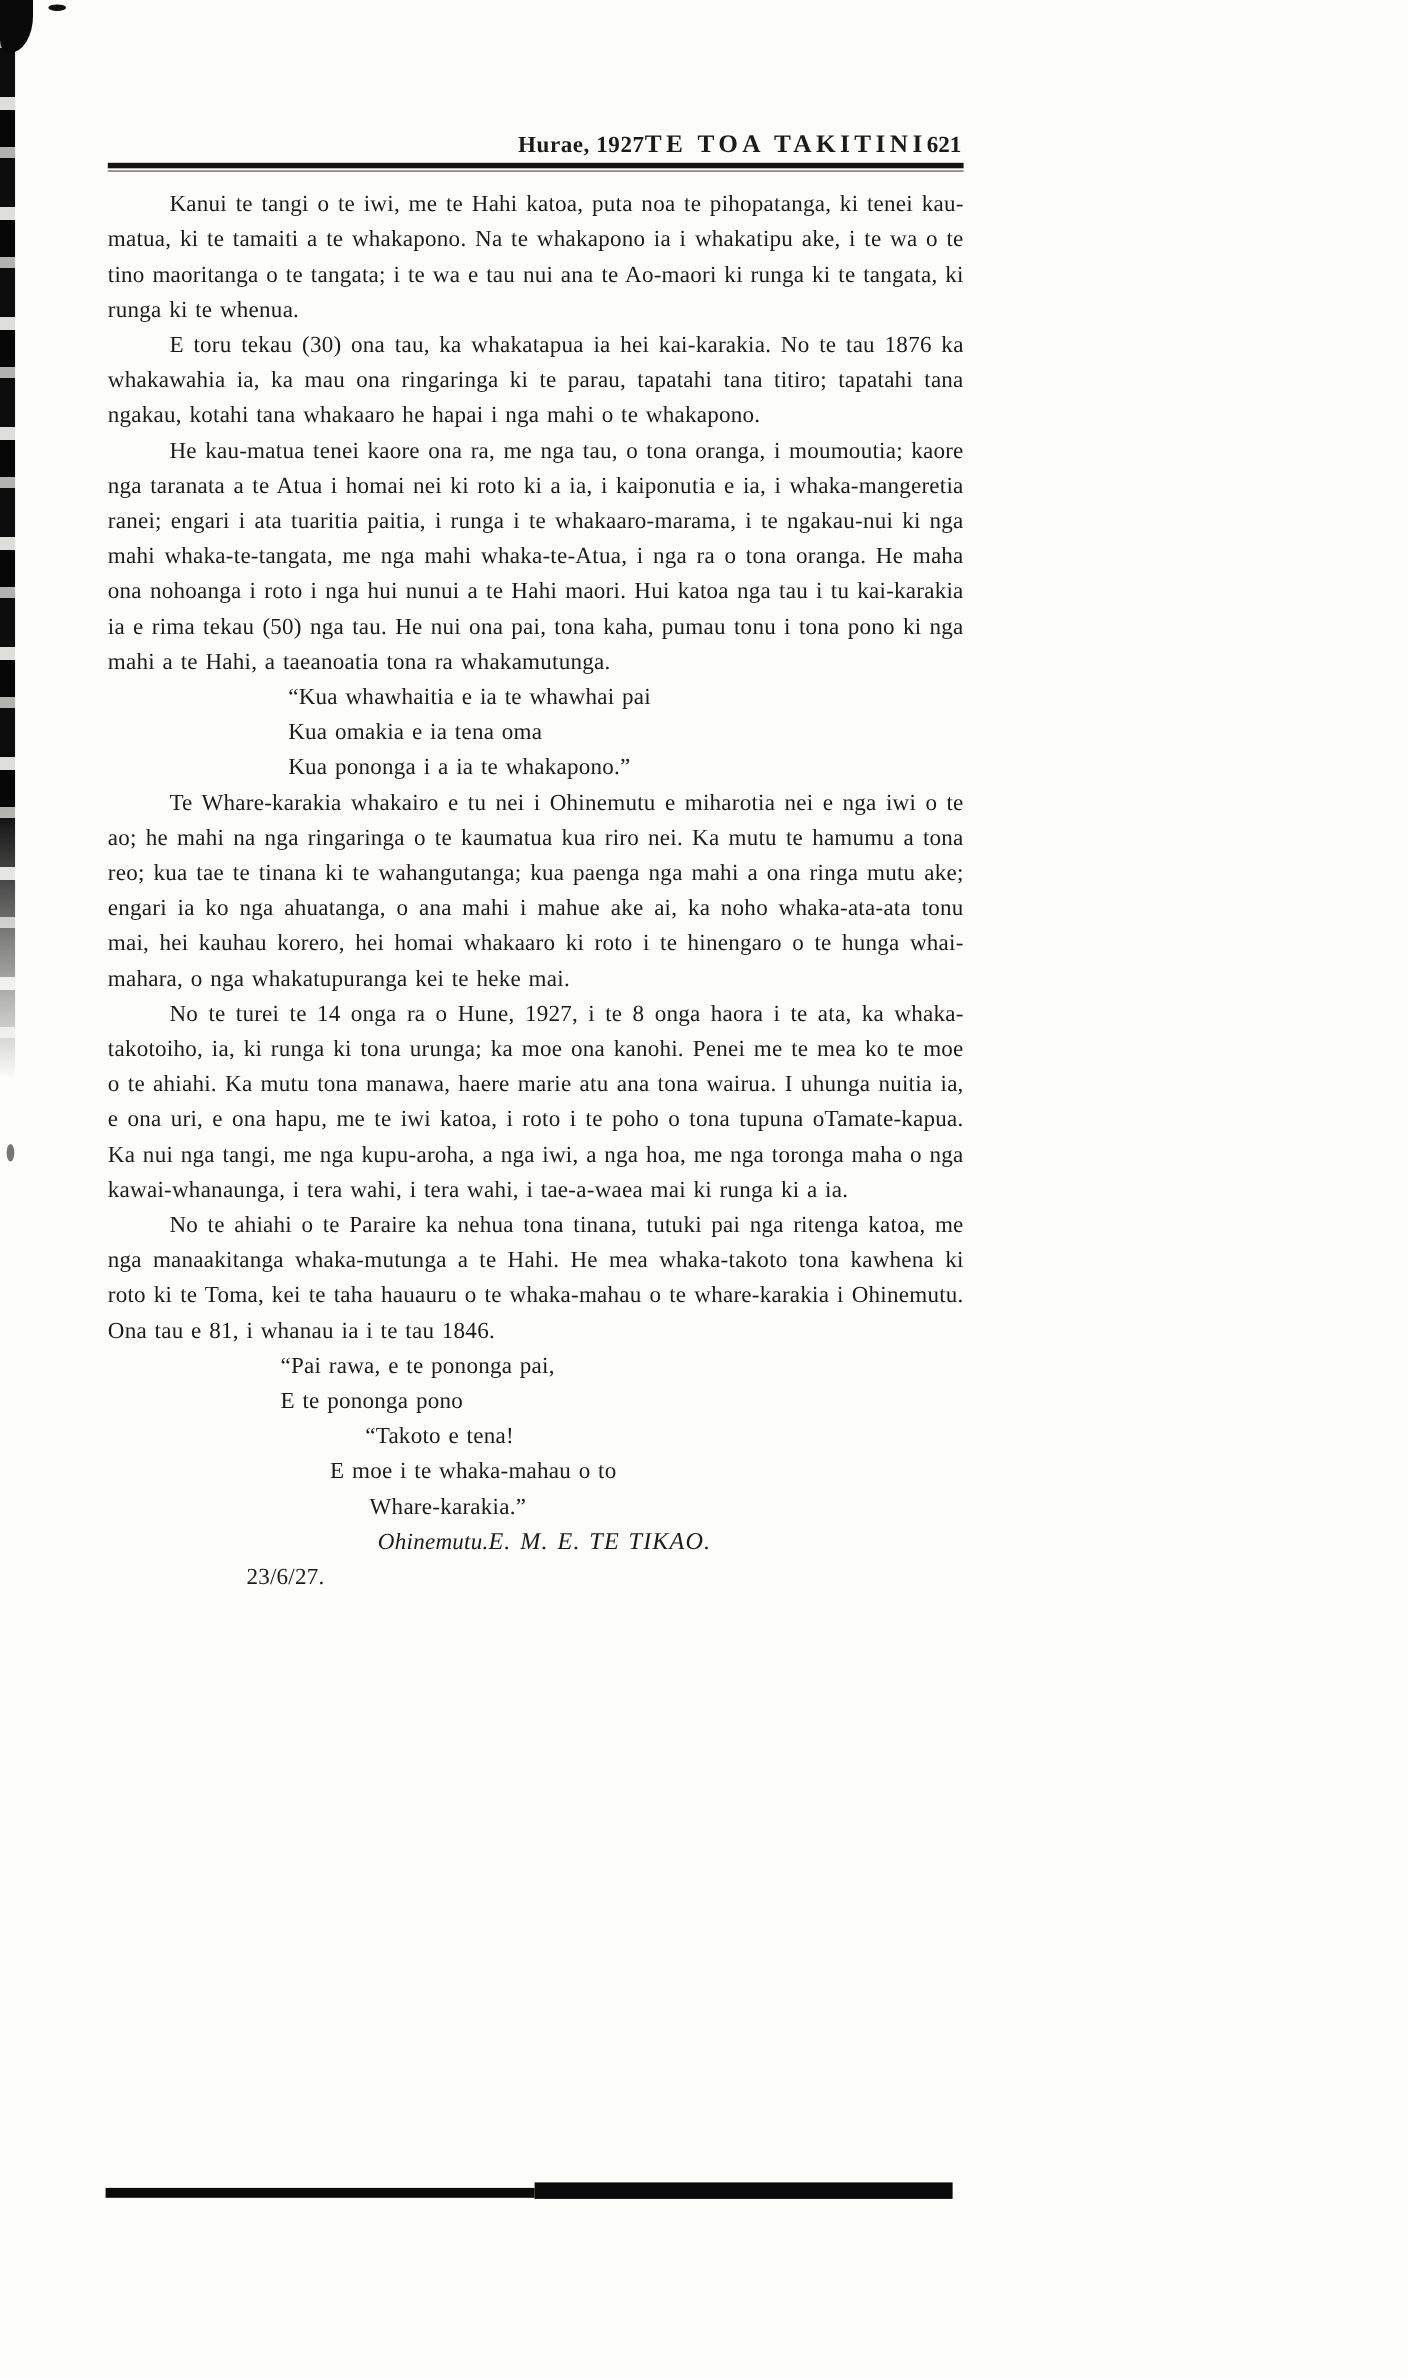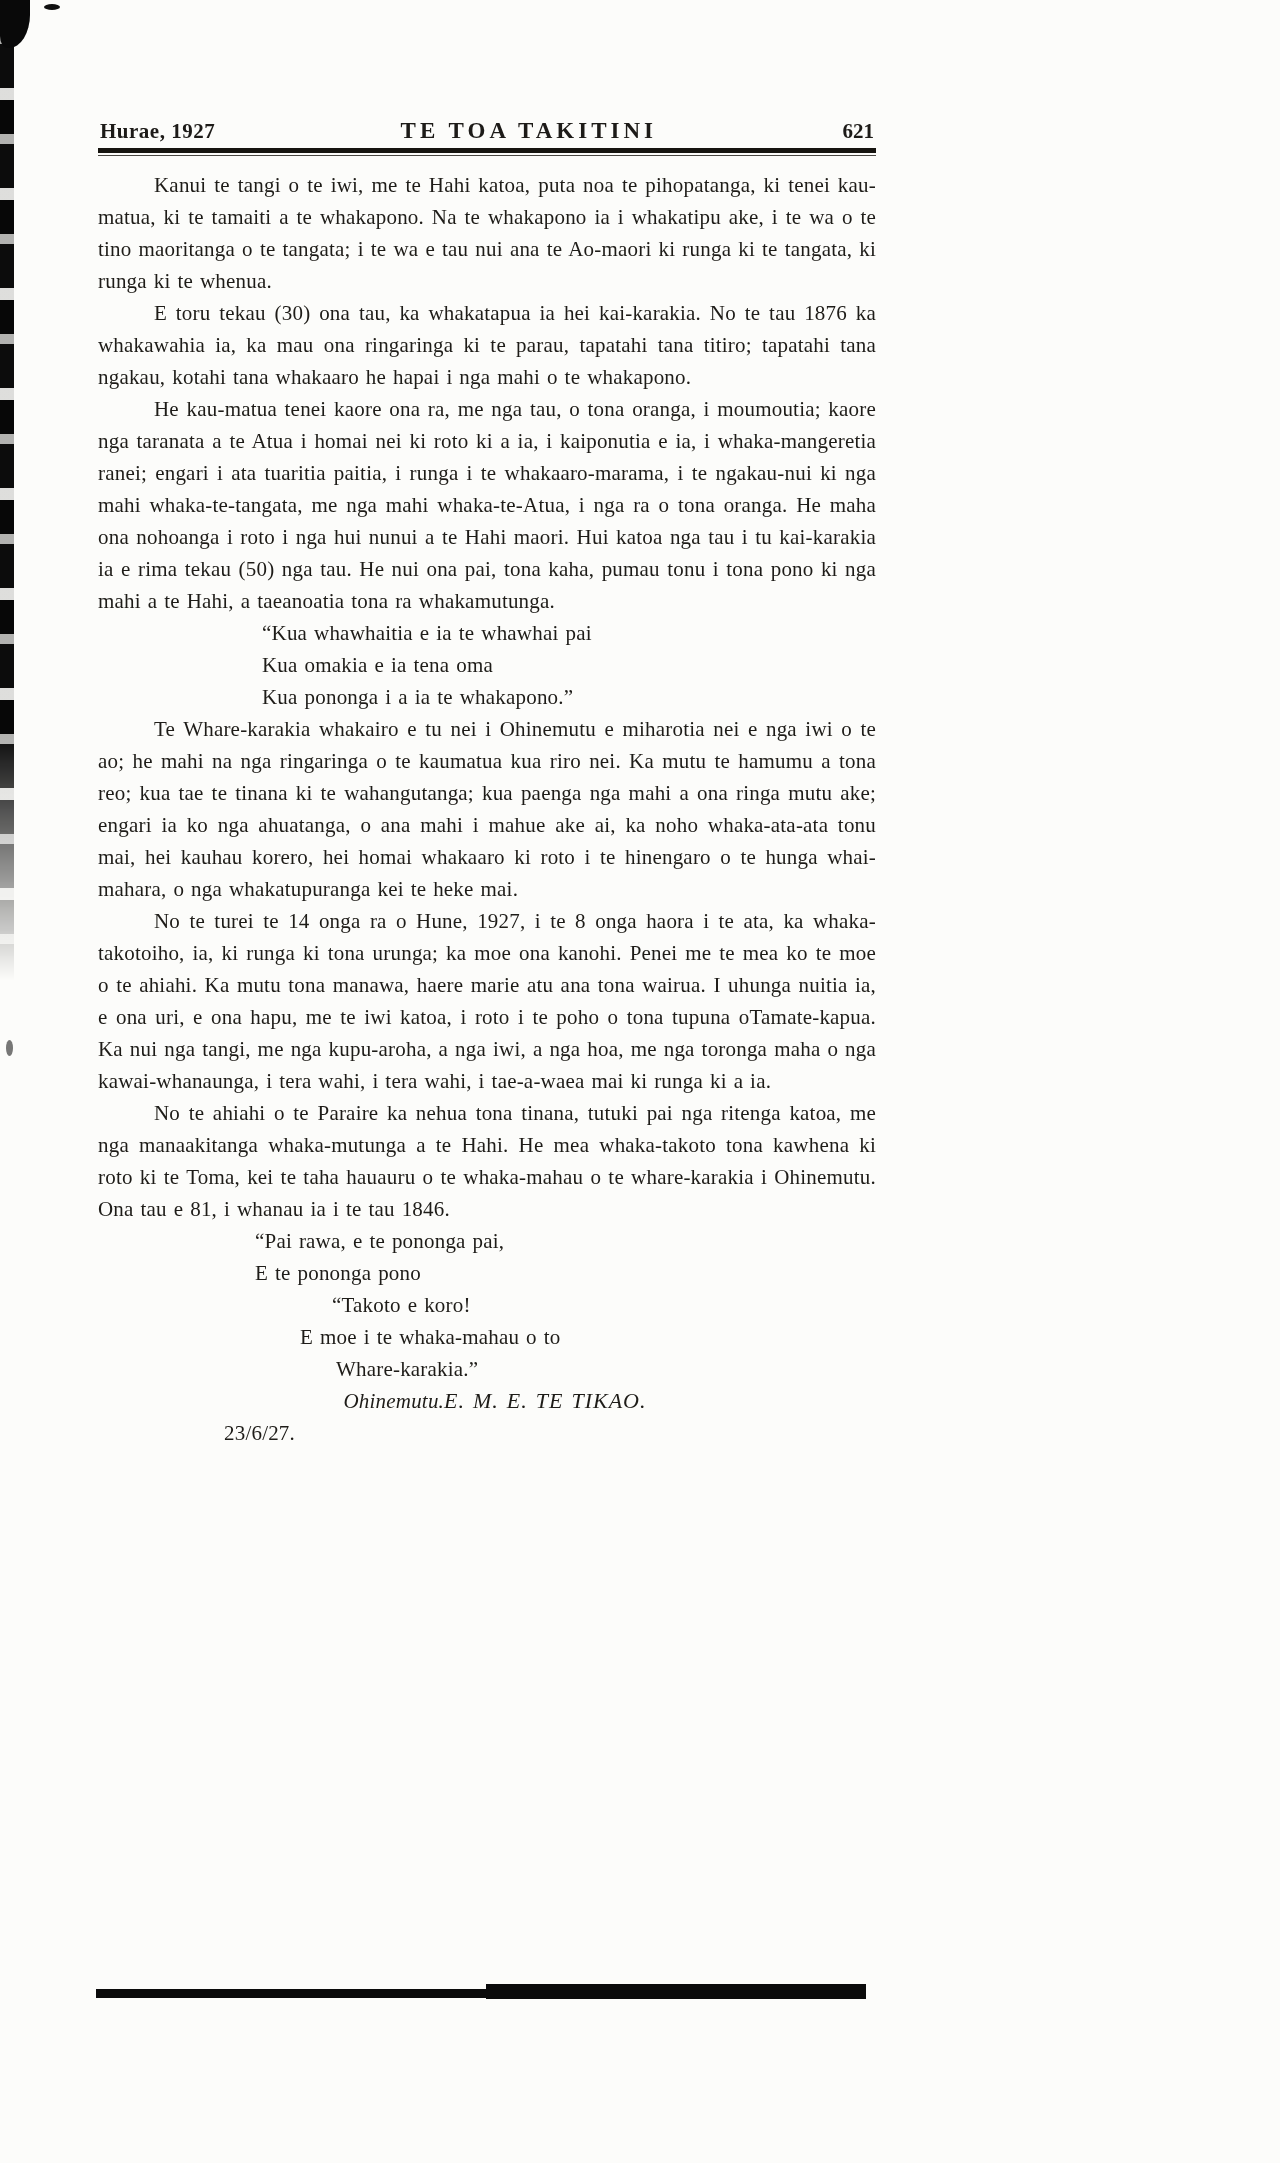--- a/index.html
+++ b/index.html
@@ -24,21 +24,21 @@
   }
   .corner-blob{
     position:absolute;left:0;top:0;width:30px;height:48px;
     background:#090909;border-radius:0 0 70% 25%;
   }
   .speck-a{position:absolute;left:44px;top:4px;width:16px;height:6px;background:#101010;border-radius:50%;}
   .speck-b{position:absolute;left:6px;top:1040px;width:7px;height:16px;background:rgba(10,10,10,.55);border-radius:50%;}
 
   .content{position:absolute;left:98px;top:118px;width:778px;}
 
-  .masthead{display:flex;justify-content:space-between;align-items:baseline;padding:0 2px;}
+  .masthead{display:flex;justify-content:flex-end;align-items:baseline;padding:0 2px;}
   .m-date{font-size:21px;font-weight:bold;letter-spacing:.5px;}
   .m-title{font-size:23px;font-weight:bold;letter-spacing:4px;}
   .m-page{font-size:21px;font-weight:bold;}
   .rule-heavy{height:5px;background:#16140f;margin-top:4px;}
   .rule-thin{height:1px;background:#4a4742;margin-top:2px;}
 
   .body-text{
     margin-top:13px;
     font-size:21px;line-height:32px;
     text-align:justify;
@@ -97,21 +97,21 @@
       <p>Te Whare-karakia whakairo e tu nei i Ohinemutu e miharotia nei e nga iwi o te ao; he mahi na nga ringaringa o te kaumatua kua riro nei. Ka mutu te hamumu a tona reo; kua tae te tinana ki te wahangutanga; kua paenga nga mahi a ona ringa mutu ake; engari ia ko nga ahuatanga, o ana mahi i mahue ake ai, ka noho whaka-ata-ata tonu mai, hei kauhau korero, hei homai whakaaro ki roto i te hinengaro o te hunga whai-mahara, o nga whakatupuranga kei te heke mai.</p>
       <p>No te turei te 14 onga ra o Hune, 1927, i te 8 onga haora i te ata, ka whaka-takotoiho, ia, ki runga ki tona urunga; ka moe ona kanohi. Penei me te mea ko te moe o te ahiahi. Ka mutu tona manawa, haere marie atu ana tona wairua. I uhunga nuitia ia, e ona uri, e ona hapu, me te iwi katoa, i roto i te poho o tona tupuna oTamate-kapua. Ka nui nga tangi, me nga kupu-aroha, a nga iwi, a nga hoa, me nga toronga maha o nga kawai-whanaunga, i tera wahi, i tera wahi, i tae-a-waea mai ki runga ki a ia.</p>
       <p>No te ahiahi o te Paraire ka nehua tona tinana, tutuki pai nga ritenga katoa, me nga manaakitanga whaka-mutunga a te Hahi. He mea whaka-takoto tona kawhena ki roto ki te Toma, kei te taha hauauru o te whaka-mahau o te whare-karakia i Ohinemutu. Ona tau e 81, i whanau ia i te tau 1846.</p>
 
       <div class="verse verse-2">
         <div>“Pai rawa, e te pononga pai,</div>
         <div>E te pononga pono</div>
       </div>
 
       <div class="verse verse-3">
-        <div class="l1">“Takoto e koro!</div>
+        <div class="l1">“Takoto e tena!</div>
         <div class="l2">E moe i te whaka-mahau o to</div>
         <div class="l3">Whare-karakia.”</div>
       </div>
 
       <div class="sig-row">
         <span class="sig-place">Ohinemutu.</span>
         <span class="sig-name">E. M. E. TE TIKAO.</span>
       </div>
       <div class="sig-date">23/6/27.</div>
 

